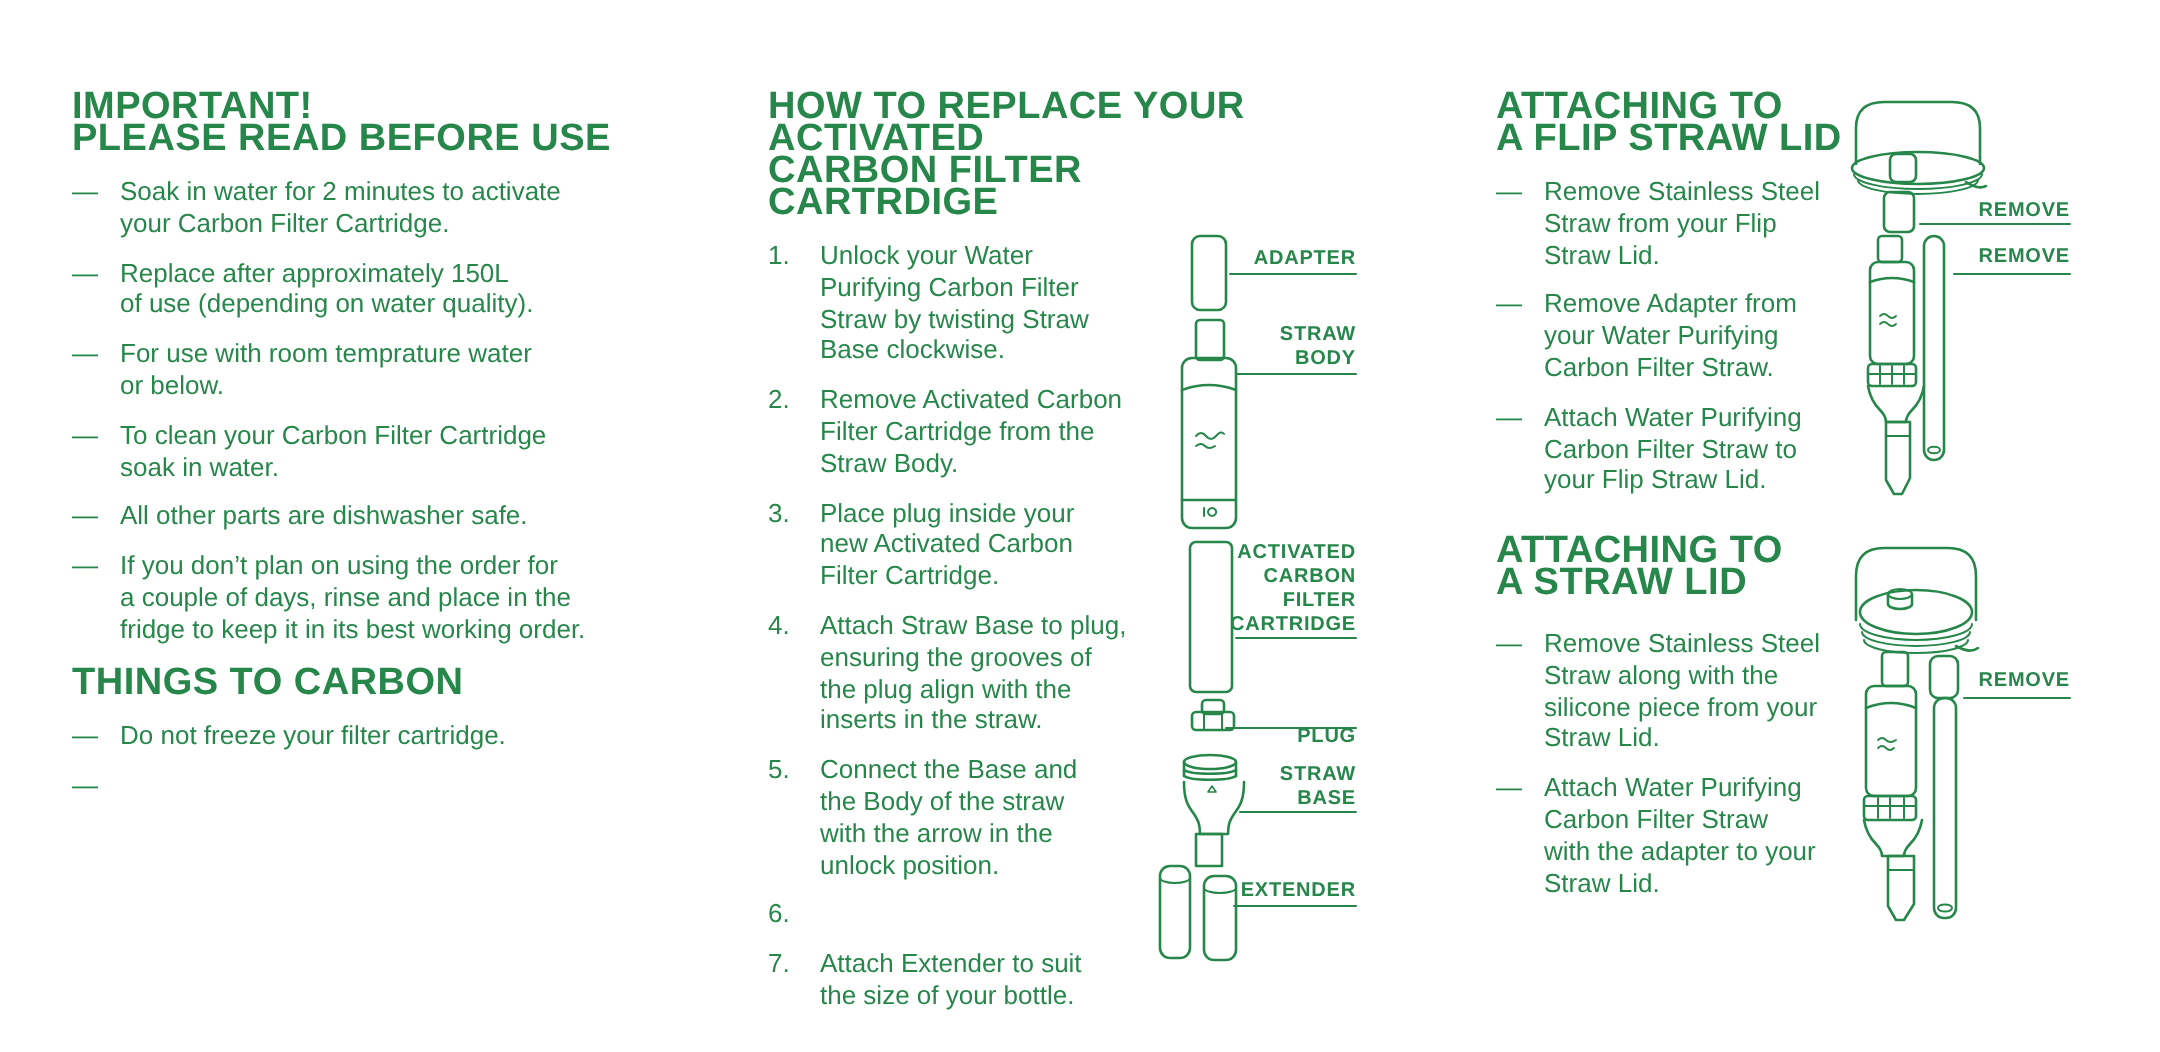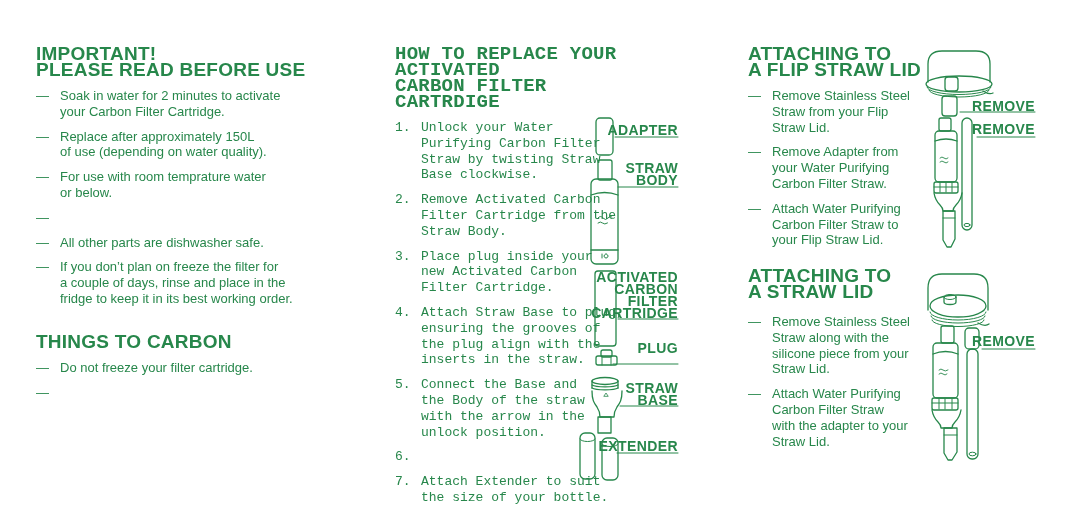--- a/index.html
+++ b/index.html
@@ -27,21 +27,21 @@
     display: flex;
     margin-bottom: 9px;
     font-size: 13px;
     line-height: 15.8px;
   }
   .dash { width: 24px; flex: 0 0 24px; }
   .stepnum { width: 26px; flex: 0 0 26px; }
   .itext { white-space: pre-line; }
   .plabel {
     position: absolute;
-    font-size: 14px;
+    font-size: 10px;
     font-weight: bold;
     letter-spacing: 0.4px;
     line-height: 12px;
     text-align: right;
     white-space: pre-line;
   }
   svg.diagram { position: absolute; color: var(--green); }
   svg.diagram * { vector-effect: non-scaling-stroke; }
 </style>
 </head>
@@ -63,48 +63,50 @@
           <span class="itext">Replace after approximately 150L
 of use (depending on water quality).</span>
         </li>
       <li>
           <span class="dash">—</span>
           <span class="itext">For use with room temprature water
 or below.</span>
         </li>
       <li>
           <span class="dash">—</span>
+          <span class="itext">To clean your Carbon Filter Cartridge
+soak in water.</span>
         </li>
       <li>
           <span class="dash">—</span>
           <span class="itext">All other parts are dishwasher safe.</span>
         </li>
       <li>
           <span class="dash">—</span>
-          <span class="itext">If you don’t plan on freeze the filter for
+          <span class="itext">If you don’t plan on using the order for
 a couple of days, rinse and place in the
 fridge to keep it in its best working order.</span>
         </li>
     </ul>
   </section>
 
   <section class="block" style="left:36px; top:334px; width:330px;">
     <div class="h">THINGS TO CARBON</div>
     <ul class="list">
       <li>
           <span class="dash">—</span>
           <span class="itext">Do not freeze your filter cartridge.</span>
         </li>
       <li>
           <span class="dash">—</span>
         </li>
     </ul>
   </section>
 
-  <section class="block" style="left:395px; top:46px; width:250px;font-family:Liberation Mono, monospace;">
+  <section class="block" style="left:384px; top:46px; width:250px;">
     <div class="h">HOW TO REPLACE YOUR ACTIVATED
 CARBON FILTER CARTRDIGE</div>
     <ol class="list">
       <li>
           <span class="stepnum">1.</span>
           <span class="itext">Unlock your Water
 Purifying Carbon Filter
 Straw by twisting Straw
 Base clockwise.</span>
         </li>
@@ -190,21 +192,21 @@
     <line x1="57" y1="353" x2="118" y2="353" stroke-width="1"></line>
   </svg>
 
   <div class="plabel" style="right:402px; top:124px;">ADAPTER</div>
   <div class="plabel" style="right:402px; top:162px;">STRAW
 BODY</div>
   <div class="plabel" style="right:402px; top:271px;">ACTIVATED
 CARBON
 FILTER
 CARTRIDGE</div>
-  <div class="plabel" style="right:402px; top:342px;">PLUG</div>
+  <div class="plabel" style="right:402px; top:363px;">PLUG</div>
   <div class="plabel" style="right:402px; top:382px;">STRAW
 BASE</div>
   <div class="plabel" style="right:402px; top:440px;">EXTENDER</div>
 
   <section class="block" style="left:748px; top:46px; width:200px;">
     <div class="h">ATTACHING TO
 A FLIP STRAW LID</div>
     <ul class="list">
       <li>
           <span class="dash">—</span>

